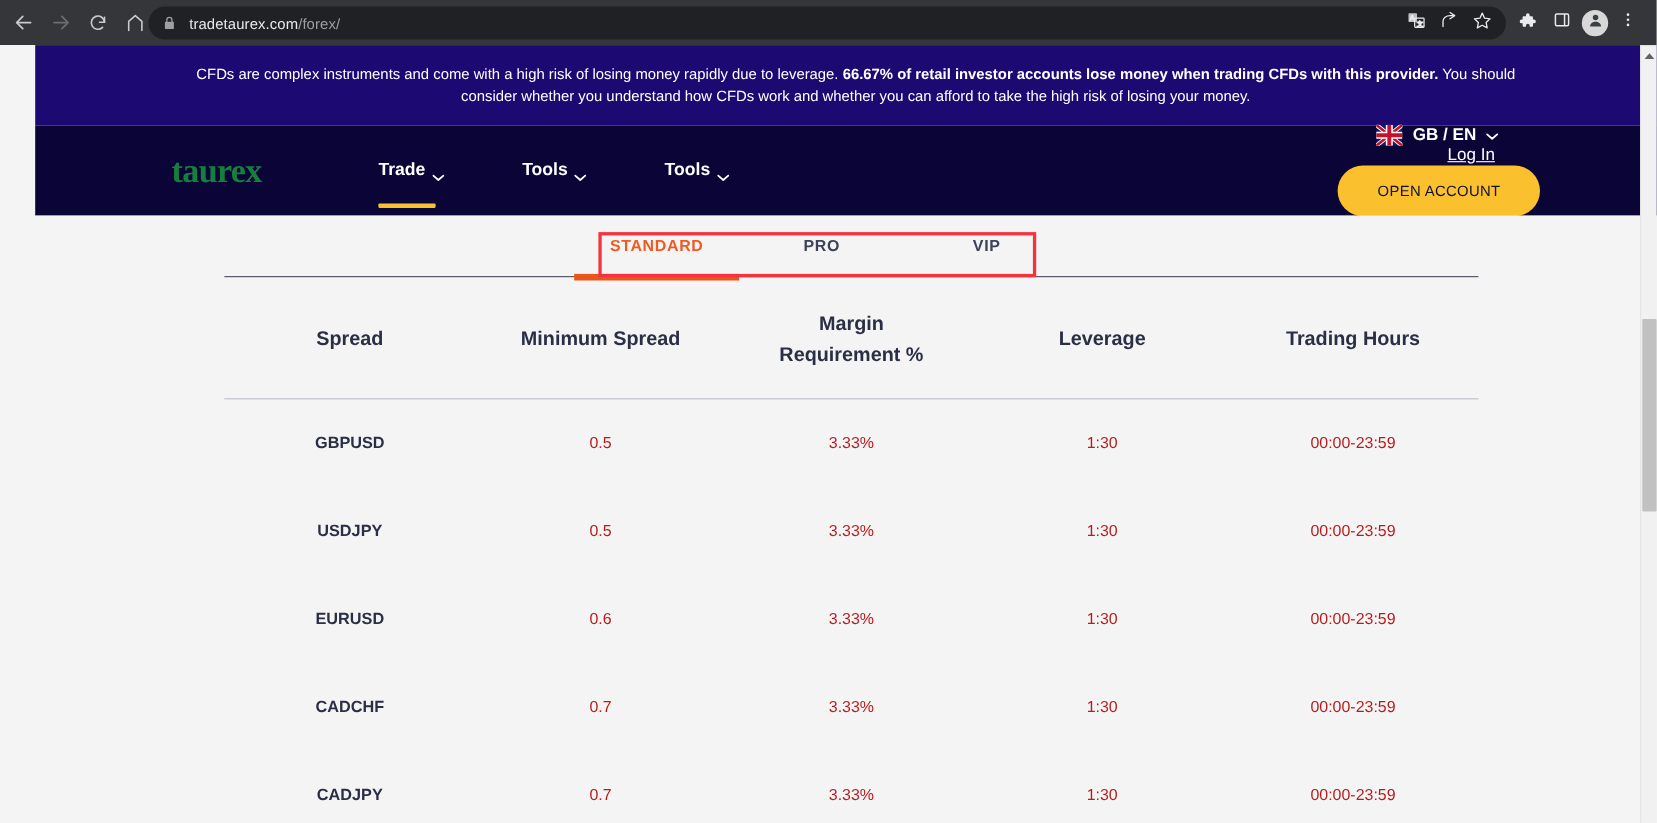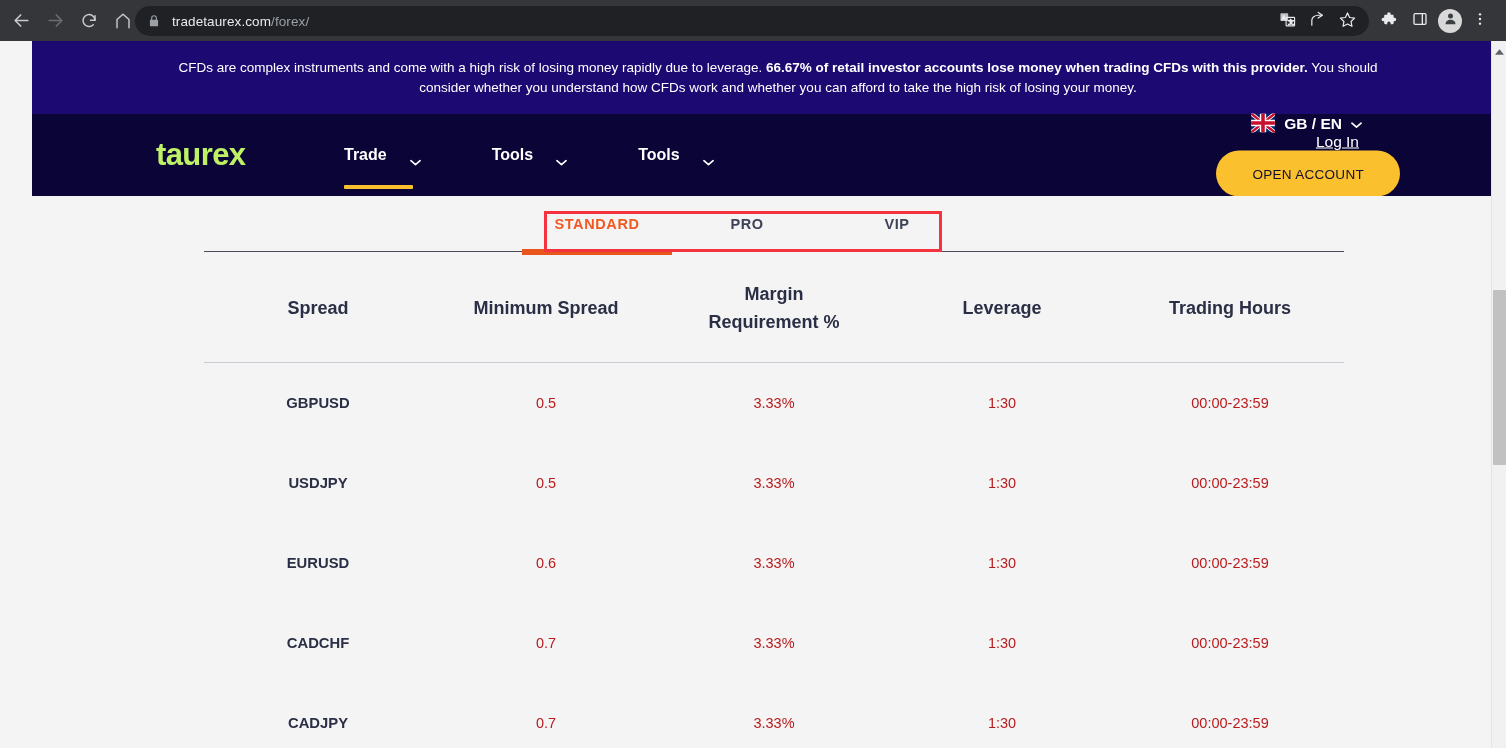--- a/index.html
+++ b/index.html
@@ -79,29 +79,29 @@
 
   
   .site-nav {
     width: 1492px; height: 82px;
     background: #0b0436;
     display: flex; align-items: center;
     position: relative;
   }
   .brand {
     position: absolute; left: 124px; top: 50%; transform: translateY(-50%);
-    color: #bef264; font-size: 31px; font-weight: 700;
-    letter-spacing: -0.6px; font-family: Liberation Sans, sans-serif;
+    color: #15803d; font-size: 31px; font-weight: 700;
+    letter-spacing: -0.6px; font-family: Liberation Serif, serif;
   }
   .nav-links {
     position: absolute; left: 312px; top: 0; height: 82px;
     display: flex; align-items: center; gap: 0px;
   }
   .nav-link {
-    height: 82px; display: flex; align-items: center; gap: 23px;
+    height: 82px; display: flex; align-items: center; gap: 6px;
     color: #ffffff; font-size: 16px; font-weight: 700;
     padding: 0 18px 0 0; position: relative; margin-right: 53px;
   }
   .nav-link .caret {
     width: 11px; height: 7px; display: inline-block;
   }
   .nav-link.active::after {
     content: ""; position: absolute;
     left: 0; right: 26px; bottom: 7px; height: 4px;
     background: #fbc02d; border-radius: 1px;

